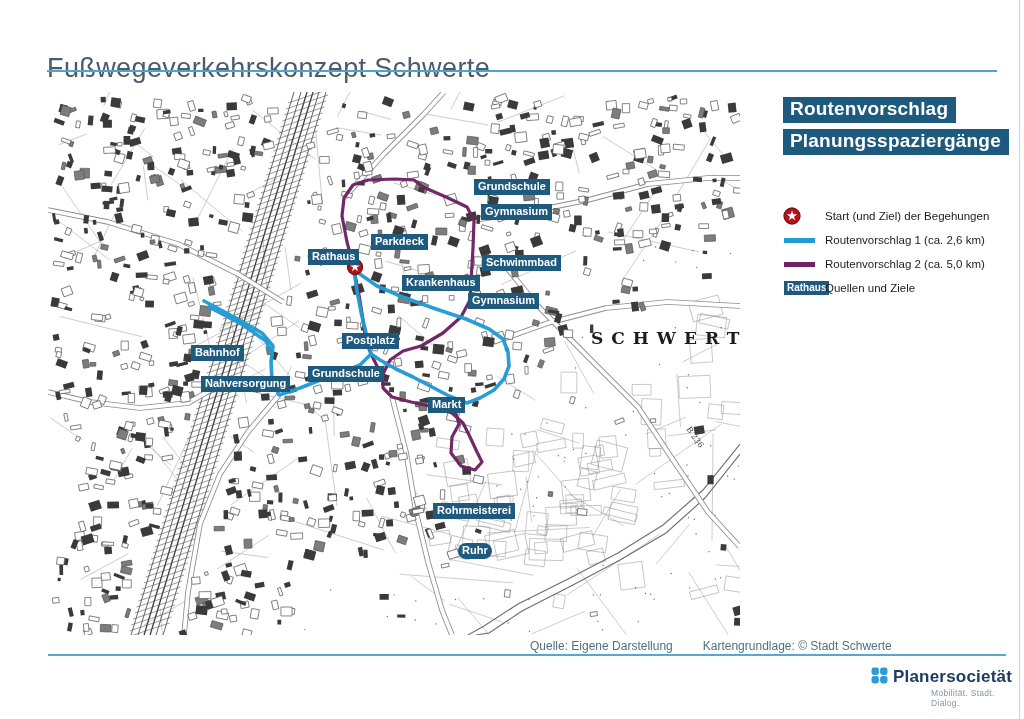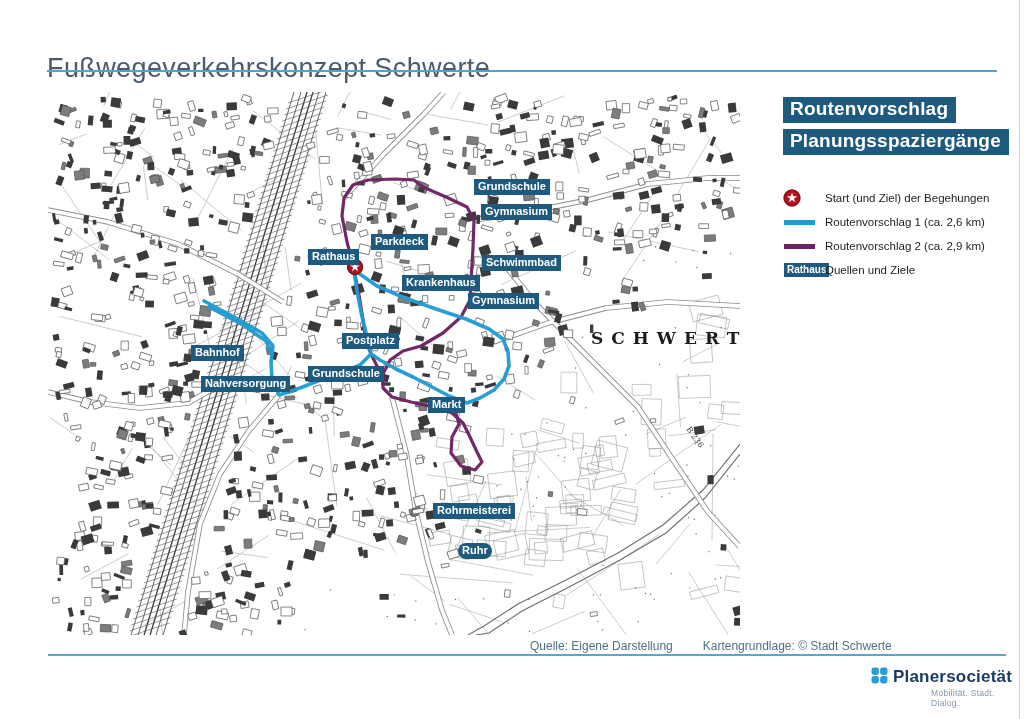--- a/index.html
+++ b/index.html
@@ -31,21 +31,21 @@
   .map-source{
     position:absolute;left:530px;top:639px;font-size:12px;color:#4e7084;
     display:flex;gap:30px;white-space:nowrap;
   }
   
   .legend{position:absolute;left:783px;top:97px;width:235px;}
   .legend-title{
     display:table;background:#1e5a7e;color:#fff;font-size:19px;font-weight:700;
     padding:1px 8px 3px 7px;margin-bottom:6px;letter-spacing:0.2px;
   }
-  .legend-items{margin-top:31px;}
+  .legend-items{margin-top:49px;}
   .legend-row{display:flex;align-items:center;min-height:24px;}
   .legend-swatch{width:42px;flex:0 0 42px;display:flex;align-items:center;}
   .legend-line{width:31px;height:5px;margin-left:1px;}
   .legend-tag{
     background:#1e5a7e;color:#fff;font-size:10px;font-weight:600;
     padding:1px 3px 2px 3px;margin-left:1px;
   }
   .legend-label{font-size:11.5px;color:#1c1c1c;}
   
   .footer-rule{
@@ -1347,21 +1347,21 @@
       <div class="legend-row">
         <div class="legend-swatch">
           <div class="legend-line" style="background: rgb(33, 155, 211);"></div>
         </div>
         <div class="legend-label">Routenvorschlag 1 (ca. 2,6 km)</div>
       </div>
       <div class="legend-row">
         <div class="legend-swatch">
           <div class="legend-line" style="background: rgb(110, 33, 99);"></div>
         </div>
-        <div class="legend-label">Routenvorschlag 2 (ca. 2,9 km)</div>
+        <div class="legend-label">Routenvorschlag 2 (ca. 5,0 km)</div>
       </div>
       <div class="legend-row">
         <div class="legend-swatch">
           <div class="legend-tag">Rathaus</div>
         </div>
         <div class="legend-label">Quellen und Ziele</div>
       </div>
     </div>
 </div>
 

